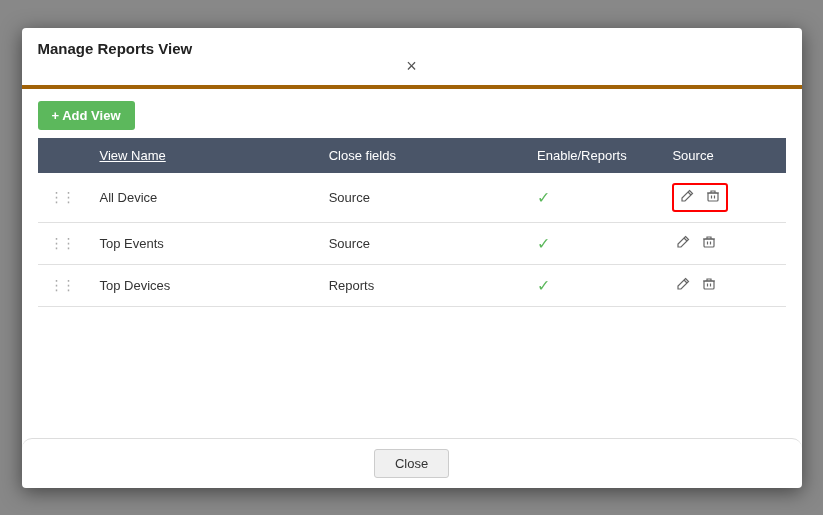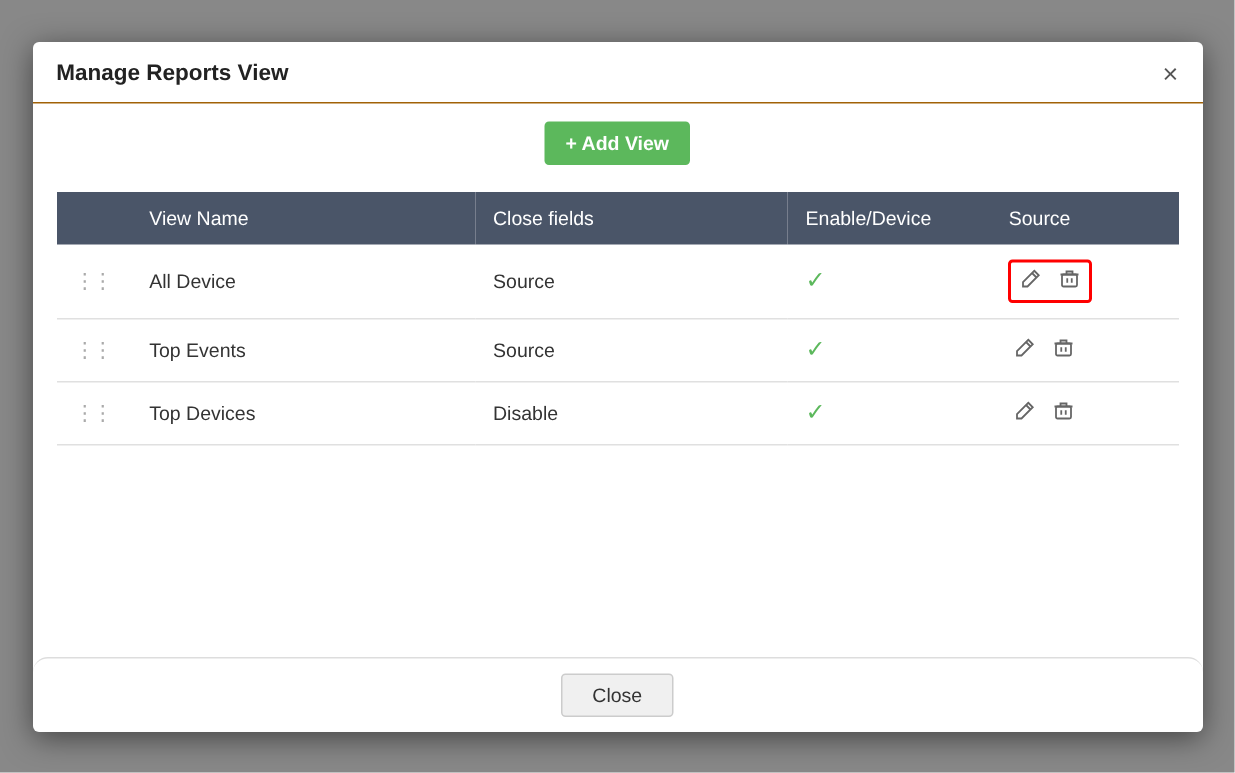--- a/index.html
+++ b/index.html
@@ -20,21 +20,22 @@
       border-radius: 4px;
       box-shadow: 0 4px 20px rgba(0,0,0,0.5);
       display: flex;
       flex-direction: column;
       position: relative;
     }
     .modal-header {
       display: flex;
       justify-content: space-between;
       padding: 12px 16px 10px 16px;
-      border-bottom: 1px solid #a16207;
+      border-bottom: 4px solid #a16207;
+      flex-direction: column;
     }
     .modal-title {
       font-size: 15px;
       font-weight: bold;
       color: #222;
     }
     .close-btn {
       background: none;
       border: none;
       font-size: 18px;
@@ -43,22 +44,22 @@
       line-height: 1;
     }
     .modal-body {
       flex: 1;
       padding: 12px 16px;
       display: flex;
       flex-direction: column;
     }
     .toolbar {
       display: flex;
-      justify-content: center;
-      margin-bottom: 18px;
+      justify-content: flex-start;
+      margin-bottom: 8px;
     }
     .add-view-btn {
       background: #5cb85c;
       color: #fff;
       border: none;
       border-radius: 3px;
       padding: 7px 14px;
       cursor: pointer;
       font-size: 13px;
       font-weight: bold;
@@ -126,21 +127,21 @@
     .close-footer-btn {
       background: #f0f0f0;
       border: 1px solid #ccc;
       border-radius: 3px;
       padding: 6px 20px;
       cursor: pointer;
       font-size: 13px;
       color: #333;
     }
     .th-handle { width: 30px; }
-    .th-viewname { width: 220px; }
+    .th-viewname { width: 220px; text-decoration: underline; }
     .th-viewfields { width: 200px; }
     .th-enable { width: 130px; }
     .th-actions { width: 120px; }
   </style>
 </head>
 <body>
 
 <div class="modal">
   <div class="modal-header">
     <span class="modal-title">Manage Reports View</span>
@@ -151,21 +152,21 @@
     <div class="toolbar">
       <button class="add-view-btn">+ Add View</button>
     </div>
 
     <table class="data-table">
       <thead>
         <tr>
           <th class="th-handle"></th>
           <th class="th-viewname">View Name</th>
           <th class="th-viewfields">Close fields</th>
-          <th class="th-enable">Enable/Device</th>
+          <th class="th-enable">Enable/Reports</th>
           <th class="th-actions">Source</th>
         </tr>
       </thead>
       <tbody id="table-body">
       <tr>
             <td><span class="drag-handle">⋮⋮</span></td>
             <td>All Device</td>
             <td>Source</td>
             <td><span class="checkbox-icon">✓</span></td>
             <td>
@@ -211,21 +212,21 @@
         <path d="M5.5 6.5V9.5" stroke="#666" stroke-width="1.2"></path>
         <path d="M8.5 6.5V9.5" stroke="#666" stroke-width="1.2"></path>
       </svg>
     </button>
               </div>
             </td>
           </tr>
           <tr>
             <td><span class="drag-handle">⋮⋮</span></td>
             <td>Top Devices</td>
-            <td>Disable</td>
+            <td>Reports</td>
             <td><span class="checkbox-icon">✓</span></td>
             <td>
               <div class="actions-cell">
                 <button class="action-btn" title="Edit">
       <svg width="14" height="14" viewBox="0 0 14 14" fill="none" xmlns="http://www.w3.org/2000/svg">
         <path d="M9.5 1.5L12.5 4.5L5 12H2V9L9.5 1.5Z" stroke="#666" stroke-width="1.2" fill="none"></path>
         <path d="M8 3L11 6" stroke="#666" stroke-width="1.2"></path>
       </svg>
     </button>
                 <button class="action-btn" title="Delete">

